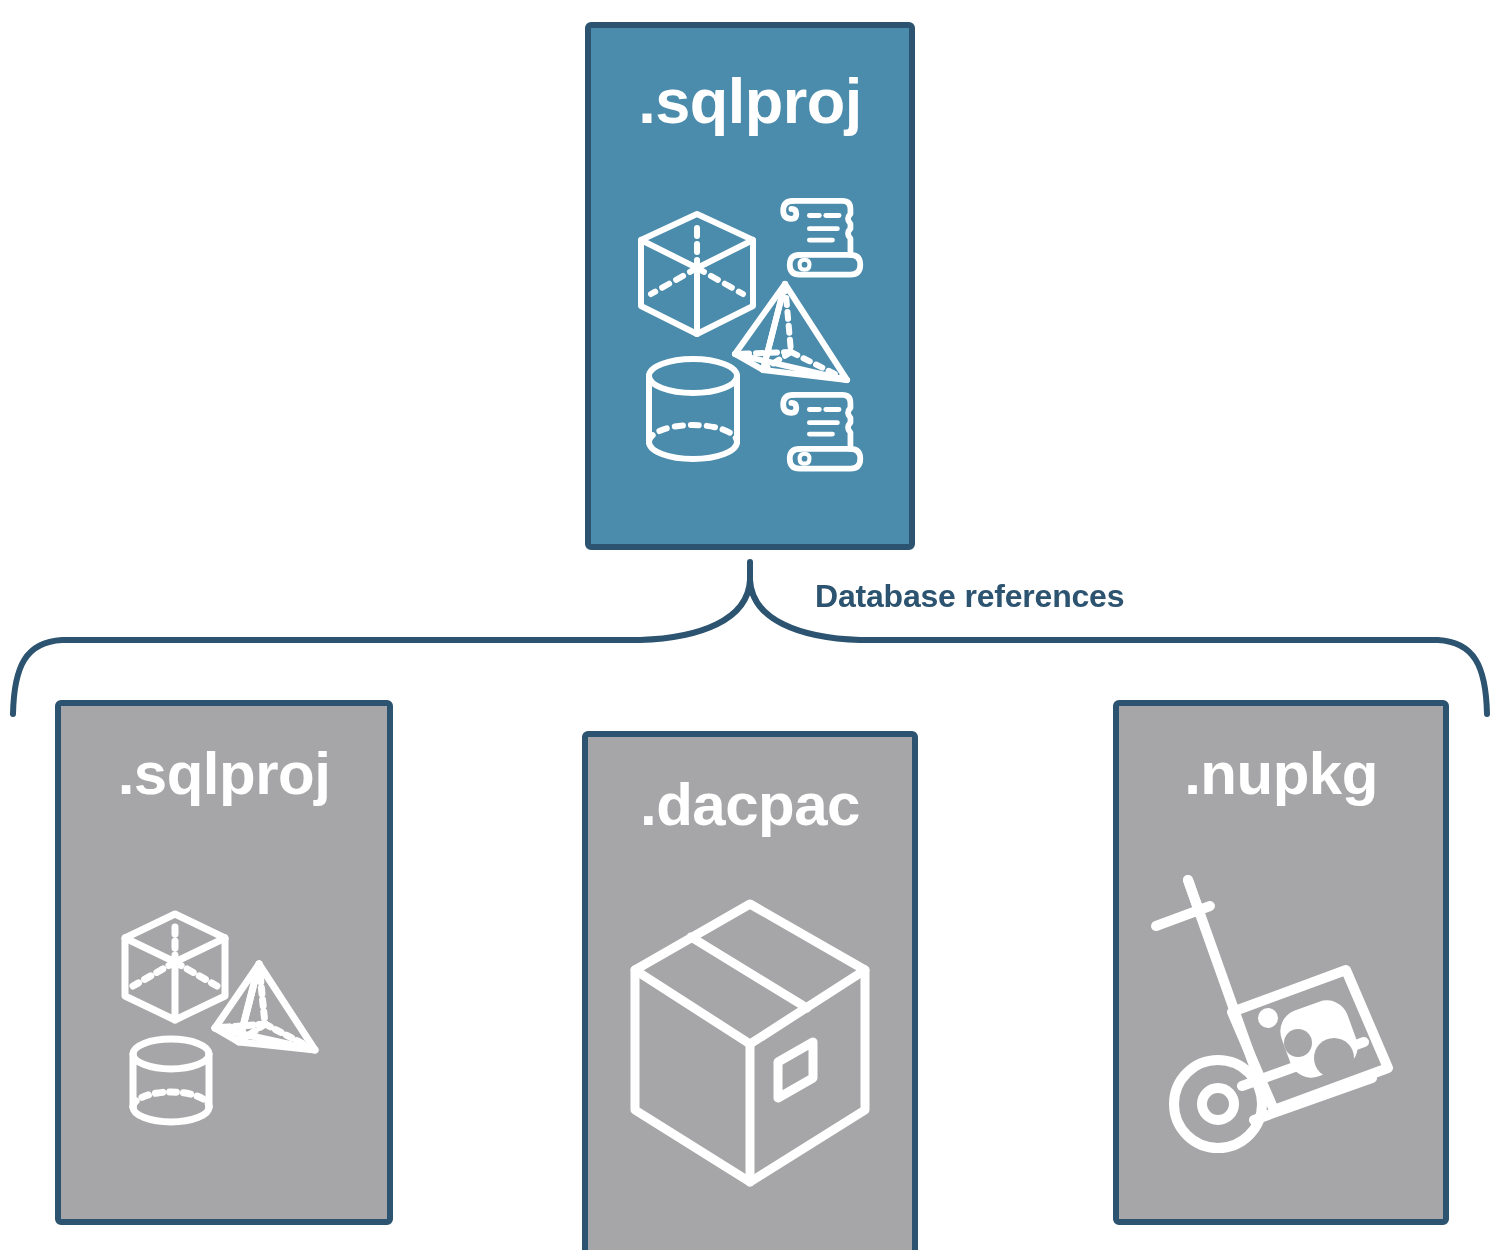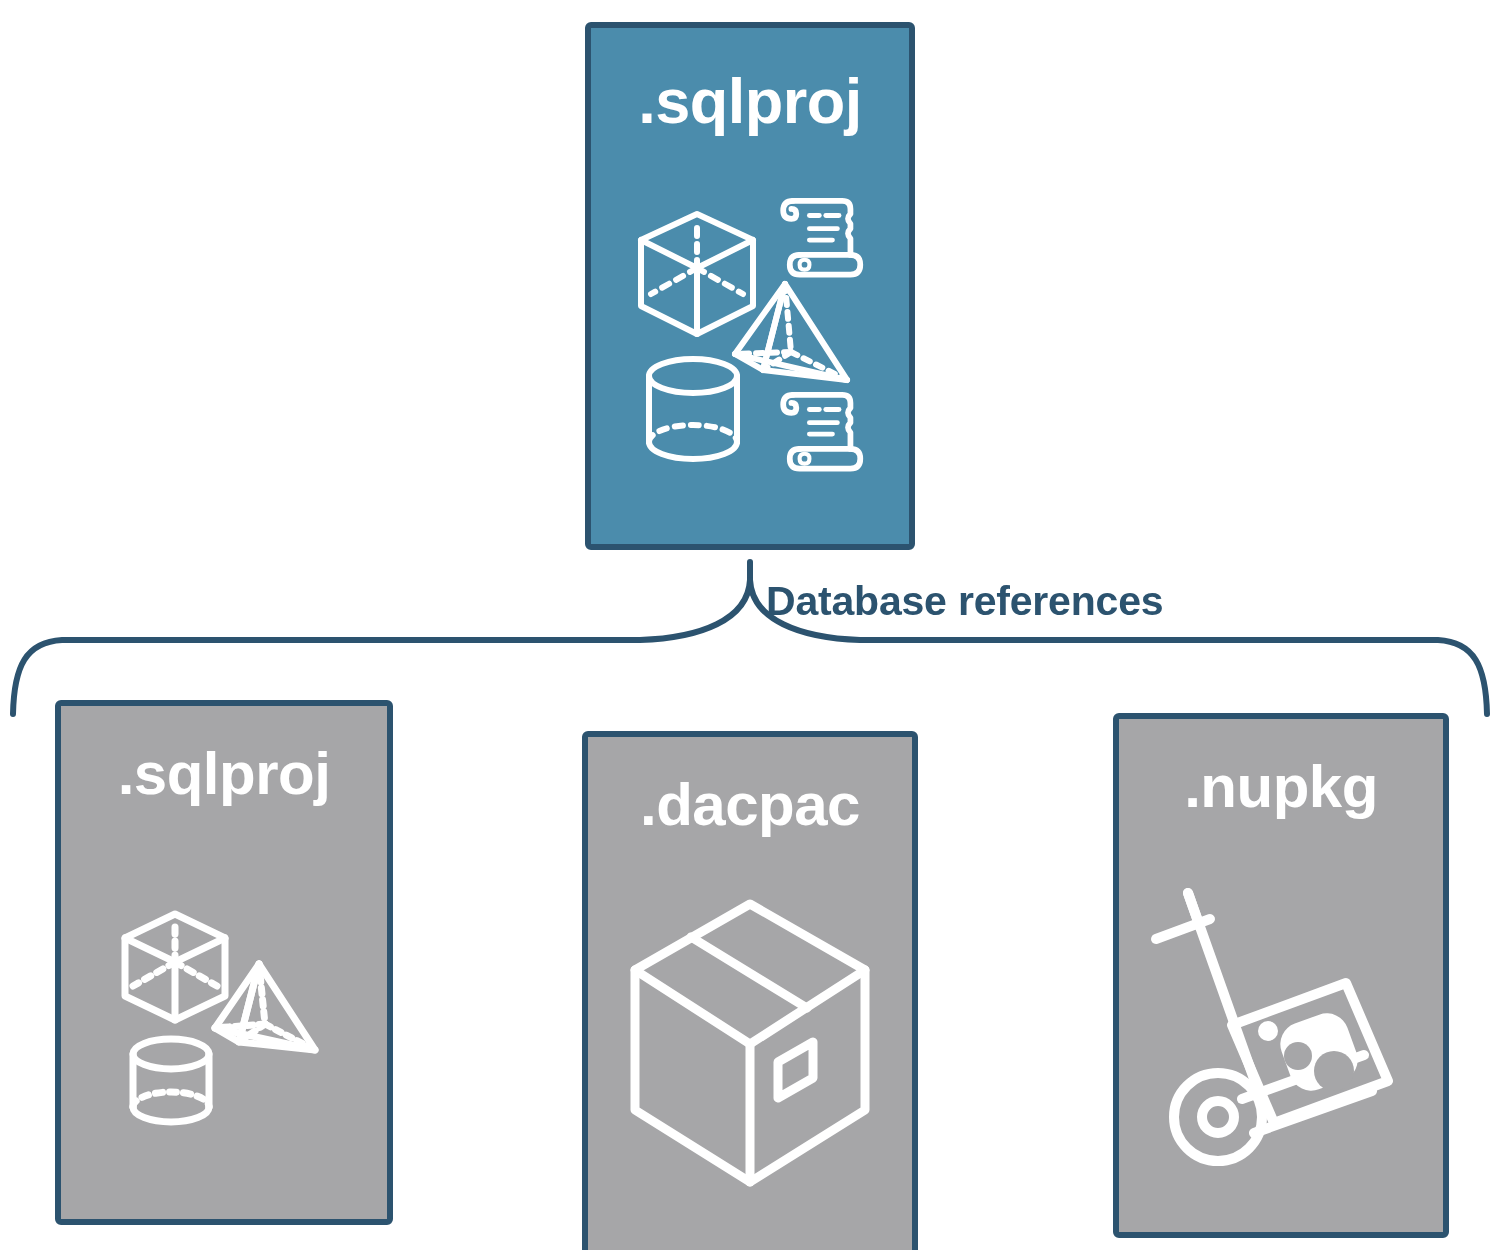--- a/index.html
+++ b/index.html
@@ -37,21 +37,21 @@
     letter-spacing: -0.5px;
     line-height: 1;
     user-select: none;
   }
 
   #card-root          { left: 585px;  top: 22px;   width: 330px; height: 528px; }
   #card-root .card-title { font-size: 63px; margin-top: 42px; }
 
   #card-sqlproj       { left: 55px;   top: 700px;  width: 338px; height: 525px; }
   #card-dacpac        { left: 582px;  top: 700px;  width: 336px; height: 525px; margin-top: 31px; }
-  #card-nupkg         { left: 1113px; top: 700px;  width: 336px; height: 525px; margin-top: 13px; }
+  #card-nupkg         { left: 1113px; top: 700px;  width: 336px; height: 525px; }
   .card.secondary .card-title { font-size: 60px; margin-top: 38px; }
 
   .icon-area {
     position: relative;
     flex: 1 1 auto;
     width: 100%;
     display: flex;
     align-items: center;
     justify-content: center;
   }
@@ -63,23 +63,23 @@
     left: 0;
     top: 548px;
     width: 1500px;
     height: 180px;
     pointer-events: none;
   }
 
   
   #brace-label {
     position: absolute;
-    left: 766px;
+    left: 815px;
     top: 578px;
-    font-size: 41px;
+    font-size: 32px;
     font-weight: bold;
     color: #2c536f;
     white-space: nowrap;
     letter-spacing: -0.2px;
     user-select: none;
   }
 </style>
 </head>
 <body>
 

